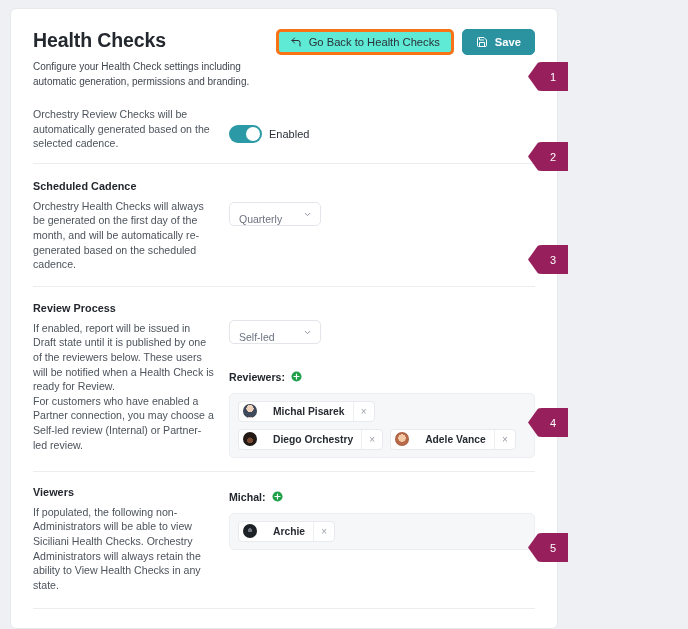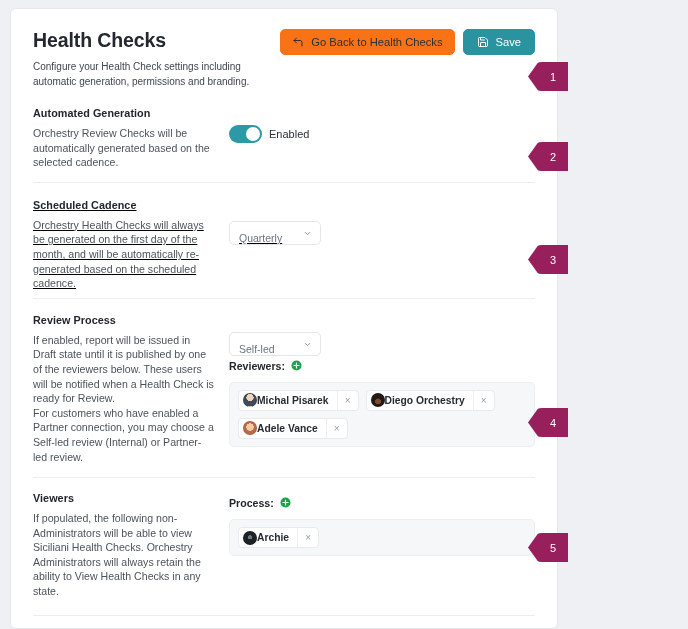--- a/index.html
+++ b/index.html
@@ -62,29 +62,29 @@
     gap: 7px;
     height: 26px;
     padding: 0 11px;
     border-radius: 5px;
     font-size: 11.2px;
     cursor: pointer;
     white-space: nowrap;
     user-select: none;
   }
   .btn-secondary {
-    background: #f97316;
-    border: 1px solid #f97316;
+    background: #5eead4;
+    border: 3px solid #f97316;
     color: #2b3039;
   }
   .btn-primary {
     background: #2b92a0;
     border: 1px solid #2b92a0;
     color: #ffffff;
-    font-weight: 400;
+    font-weight: 700;
     padding: 0 13px;
     justify-content: flex-end;
   }
   .btn svg { display: block; flex: none; }
 
   
   .section {
     display: flex;
     align-items: flex-start;
     padding: 14px 0 14px 0;
@@ -168,21 +168,21 @@
     right: 8px;
     top: 50%;
     transform: translateY(-50%);
   }
 
   
   .picker-label-row {
     display: flex;
     align-items: center;
     gap: 6px;
-    margin-top: 1px;
+    margin-top: 24px;
     margin-bottom: 7px;
   }
   .picker-label {
     font-size: 10.6px;
     font-weight: 700;
     color: #22262d;
   }
   .plus-icon { display: block; cursor: pointer; }
 
   .picker-box {
@@ -200,21 +200,21 @@
     align-items: center;
     background: #ffffff;
     border: 1px solid #e8eaee;
     border-radius: 4px;
     height: 21px;
     overflow: hidden;
   }
   .chip-body {
     display: inline-flex;
     align-items: center;
-    gap: 0;
+    gap: 16px;
     padding: 0 8px 0 4px;
   }
   .avatar {
     width: 14px;
     height: 14px;
     border-radius: 50%;
     flex: none;
     background-size: cover;
     background-position: center;
     border: 0.5px solid rgba(0,0,0,0.08);
@@ -300,34 +300,33 @@
               <polyline points="7 3 7 8 15 8"></polyline>
             </svg>
           </span>
           <span>Save</span>
         </div>
       </div>
     </div>
 
     <div class="section" style="padding-top:18px;padding-bottom:12px;">
       <div class="sec-left">
-        <div class="sec-title">Automated Generation</div>
         <div class="sec-desc">Orchestry Review Checks will be automatically generated based on the selected cadence.</div>
       </div>
       <div class="sec-right">
         <div class="toggle-row">
           <div class="toggle">
             <div class="knob"></div>
           </div>
           <div class="toggle-label">Enabled</div>
         </div>
       </div>
     </div>
 
-    <div class="section" style="padding-top:16px;padding-bottom:7px;text-decoration:underline;">
+    <div class="section" style="padding-top:16px;padding-bottom:14px;">
       <div class="sec-left">
         <div class="sec-title">Scheduled Cadence</div>
         <div class="sec-desc">Orchestry Health Checks will always be generated on the first day of the month, and will be automatically re-generated based on the scheduled cadence.</div>
       </div>
       <div class="sec-right" style="padding-top:22px;">
         <div class="select">
           <span class="select-value">Quarterly</span>
           <span class="chev">
             <svg width="9" height="9" viewBox="0 0 24 24" fill="none" stroke="#8e949d" stroke-width="2.6" stroke-linecap="round" stroke-linejoin="round">
                 <polyline points="6 9 12 15 18 9"></polyline>
@@ -389,21 +388,21 @@
       </div>
     </div>
 
     <div class="section" style="padding-top:14px;padding-bottom:16px;">
       <div class="sec-left">
         <div class="sec-title">Viewers</div>
         <div class="sec-desc">If populated, the following non-Administrators will be able to view Siciliani Health Checks. Orchestry Administrators will always retain the ability to View Health Checks in any state.</div>
       </div>
       <div class="sec-right" style="padding-top:0;">
         <div class="picker-label-row" style="margin-top:2px;">
-          <span class="picker-label">Process:</span>
+          <span class="picker-label">Michal:</span>
           <span class="plus-icon">
             <svg width="11" height="11" viewBox="0 0 24 24">
                 <circle cx="12" cy="12" r="11" fill="#21a04a"></circle>
                 <path d="M12 6.5v11M6.5 12h11" stroke="#fff" stroke-width="2.6" stroke-linecap="round"></path>
               </svg>
           </span>
         </div>
         <div class="picker-box">
           <div class="chip">
             <span class="chip-body">

